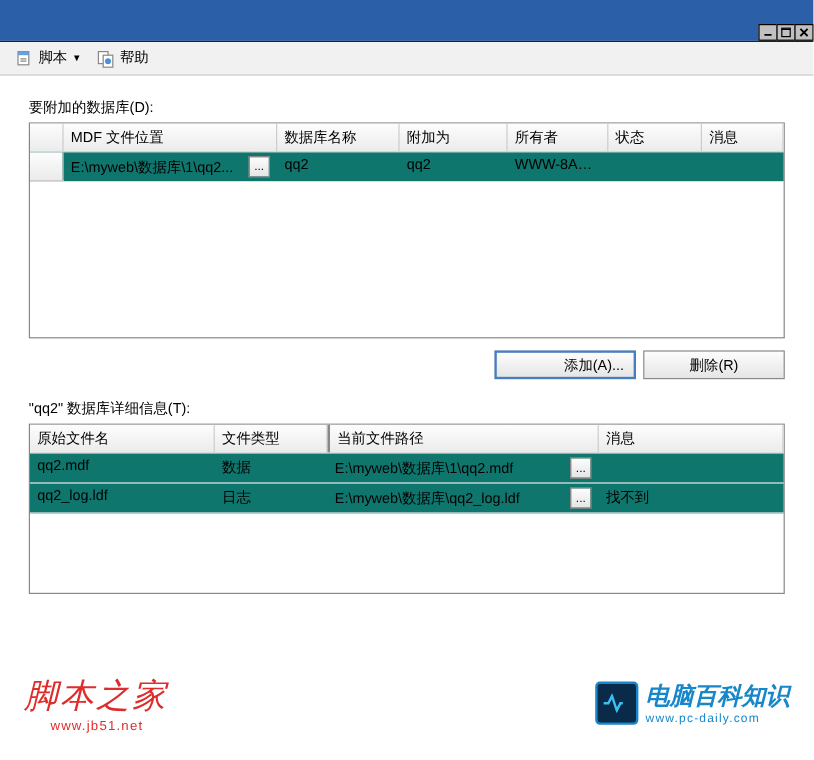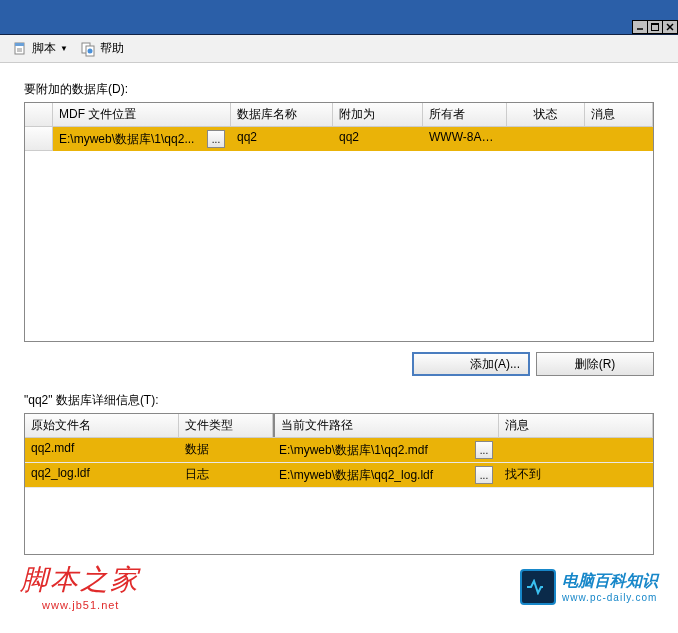--- a/index.html
+++ b/index.html
@@ -14,54 +14,54 @@
 .toolbar-btn { display: flex; align-items: center; gap: 4px; padding: 2px 4px; cursor: pointer; }
 .toolbar-icon { width: 16px; height: 16px; }
 
 .content { padding: 18px 24px 10px 24px; }
 
 .section-label { margin-bottom: 4px; }
 
 .grid { border: 1px solid #888; background: #fff; }
 .grid-header { display: flex; background: linear-gradient(#fdfdfd, #ebebeb); border-bottom: 1px solid #ccc; }
 .grid-header-cell { padding: 3px 6px; border-right: 1px solid #ccc; font-weight: normal; overflow: hidden; white-space: nowrap; }
-.grid-body { background: #eab308; }
+.grid-body { background: #0f766e; }
 .grid-row { display: flex; }
 .grid-cell { padding: 3px 6px; overflow: hidden; white-space: nowrap; text-overflow: ellipsis; }
 .row-handle { width: 28px; background: linear-gradient(#fdfdfd, #ebebeb); border-right: 1px solid #ccc; border-bottom: 1px solid #ccc; flex-shrink: 0; }
 .browse-btn { width: 18px; height: 18px; background: linear-gradient(#fdfdfd,#e5e5e5); border: 1px solid #888; font-size: 10px; display: inline-flex; align-items: center; justify-content: center; cursor: pointer; }
 
-.grid1 { height: 240px; }
+.grid1 { height: 180px; }
 .grid1 .c0 { width: 28px; }
 .grid1 .c1 { width: 178px; display:flex; align-items:center; gap:3px; }
 .grid1 .c2 { width: 102px; }
 .grid1 .c3 { width: 90px; }
 .grid1 .c4 { width: 84px; }
-.grid1 .c5 { width: 78px; text-align: center; }
+.grid1 .c5 { width: 78px; }
 .grid1 .c6 { flex: 1; }
 
 .btn-row { display: flex; justify-content: flex-end; gap: 6px; margin-top: 10px; }
 .btn { width: 118px; height: 24px; background: linear-gradient(#fdfdfd,#e5e5e5); border: 1px solid #888; cursor: pointer; font-family: inherit; font-size: 12px; }
 .btn.default { border: 2px solid #4a7dbf; padding-left: 48px; }
 
 .section2 { margin-top: 16px; }
 
 .grid2 { height: 142px; }
 .grid2 .d0 { width: 154px; }
 .grid2 .d1 { width: 94px; }
 .grid2 .d2 { width: 226px; display:flex; align-items:center; justify-content: space-between; }
 .grid2 .d3 { flex: 1; }
 .grid2 .grid-row { border-bottom: 1px solid #e8e8e8; }
 .grid2 .grid-header .d2 { border-left: 2px solid #888; }
 
 .watermark1 { position: absolute; left: 20px; bottom: 34px; color: #e02b2b; font-family: "KaiTi","STKaiti",serif; font-size: 28px; letter-spacing: 2px; font-style: italic; text-align: right; }
 .watermark1-sub { position: absolute; left: 42px; bottom: 22px; color: #e02b2b; font-size: 11px; font-family: Arial; letter-spacing: 1px; }
 .watermark2 { position: absolute; right: 20px; bottom: 28px; display: flex; align-items: center; gap: 6px; }
 .watermark2-logo { width: 36px; height: 36px; border: 2px solid #1787c9; border-radius: 4px; background: #0a2a4a; display:flex; align-items:center; justify-content:center; }
-.watermark2-text { color: #1787c9; font-family: "Microsoft YaHei",sans-serif; font-size: 16px; font-style: italic; font-weight: bold; }
+.watermark2-text { color: #1787c9; font-family: "Microsoft YaHei",sans-serif; font-size: 20px; font-style: italic; font-weight: bold; }
 .watermark2-sub { color: #1787c9; font-size: 10px; font-family: Arial; letter-spacing: 1px; }
 </style>
 </head>
 <body>
 
 <div class="titlebar">
   <div class="titlebar-controls">
     <div class="titlebar-btn">
       <svg viewBox="0 0 10 10">
           <line x1="2" y1="7" x2="8" y2="7" stroke="#000" stroke-width="1.5"></line>

